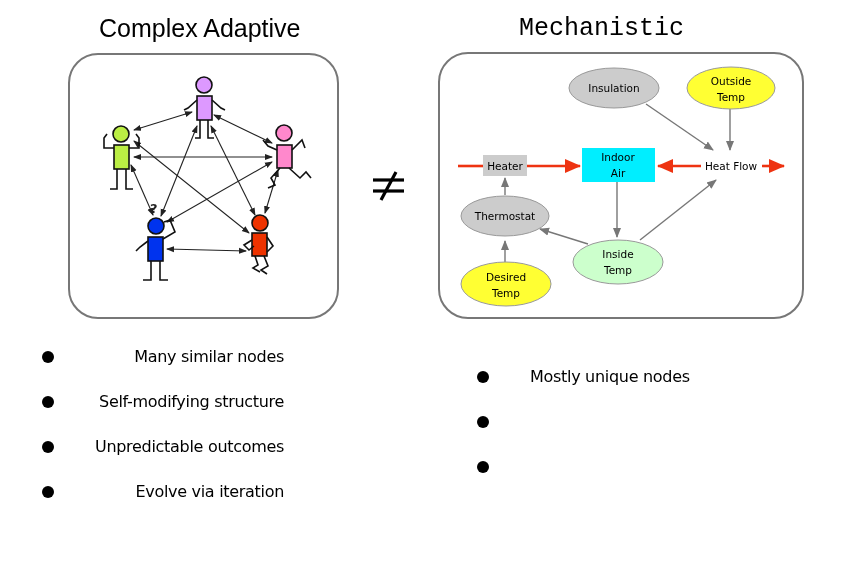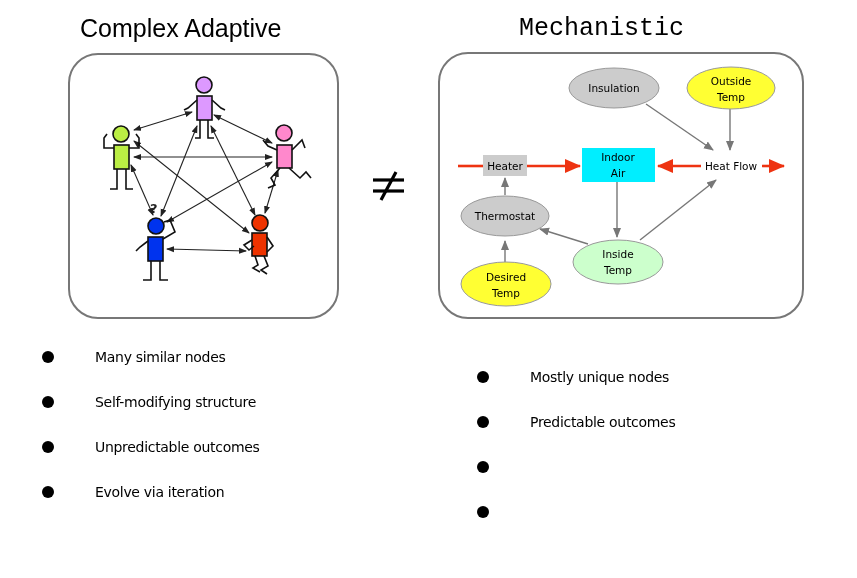--- a/index.html
+++ b/index.html
@@ -1,25 +1,25 @@
 <!DOCTYPE html>
 <html><head>
 <meta charset="utf-8">
 <style>
   html, body { margin:0; padding:0; background:#ffffff; }
   body { width:857px; height:578px; position:relative; overflow:hidden; font-family:"Liberation Sans", sans-serif; color:#000; }
   .title { position:absolute; top:14px; font-size:25px; font-family:"Liberation Sans", sans-serif; white-space:nowrap; }
-  .title-left { left:80px; }
+  .title-left { left:99px; }
   .title-right { left:519px;font-family:Liberation Mono, monospace; }
   .panel { position:absolute; border:2.5px solid #777; border-radius:30px; background:#fff; box-sizing:border-box; }
   .panel-left { left:68px; top:53px; width:271px; height:266px; }
   .panel-right { left:438px; top:52px; width:366px; height:267px; }
   svg.diagram { position:absolute; left:0; top:0; }
   ul.bullets { position:absolute; list-style:none; margin:0; padding:0; }
-  ul.bullets li { position:relative; height:45px; font-size:14px; line-height:30px; padding-left:53px; font-family:"DejaVu Sans", sans-serif; letter-spacing:-0.3px; white-space:nowrap; }
+  ul.bullets li { position:relative; height:45px; font-size:16px; line-height:30px; padding-left:53px; font-family:"DejaVu Sans", sans-serif; letter-spacing:-0.3px; white-space:nowrap;text-align:right; }
   ul.bullets li .dot { position:absolute; left:0; top:9px; width:12px; height:12px; border-radius:50%; background:#000; }
   .bullets-left { left:42px; top:342px; }
   .bullets-right { left:477px; top:362px; }
   .node-text { font-family:"DejaVu Sans", sans-serif; font-size:10.5px; fill:#000; }
 </style>
 </head>
 <body>
 
 <div class="title title-left">Complex Adaptive</div>
 <div class="title title-right">Mechanistic</div>
@@ -164,16 +164,15 @@
 
 <ul class="bullets bullets-left">
   <li><span class="dot"></span><span>Many similar nodes</span></li>
   <li><span class="dot"></span><span>Self-modifying structure</span></li>
   <li><span class="dot"></span><span>Unpredictable outcomes</span></li>
   <li><span class="dot"></span><span>Evolve via iteration</span></li>
 </ul>
 
 <ul class="bullets bullets-right">
   <li><span class="dot"></span><span>Mostly unique nodes</span></li>
-  <li><span class="dot"></span><span>Predictable outcomes</span></li>
   <li><span class="dot"></span></li>
   <li><span class="dot"></span></li>
 </ul>
 
 </body></html>

